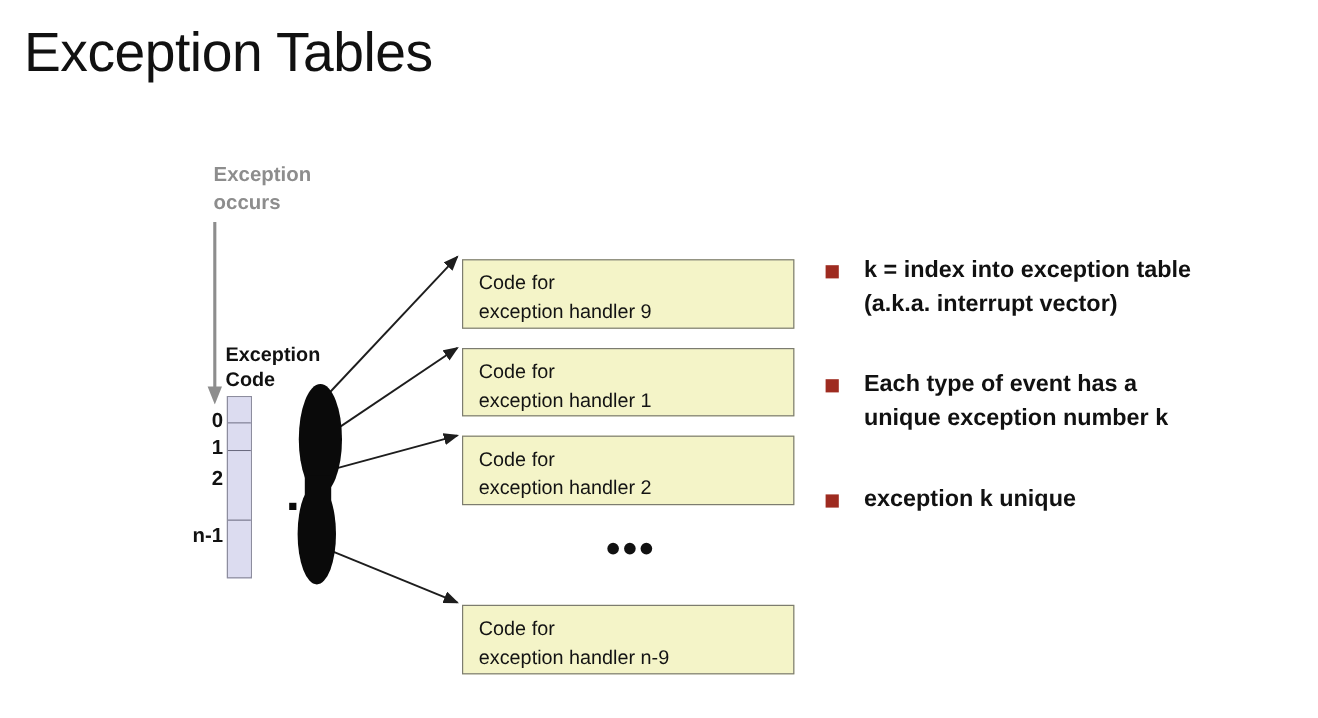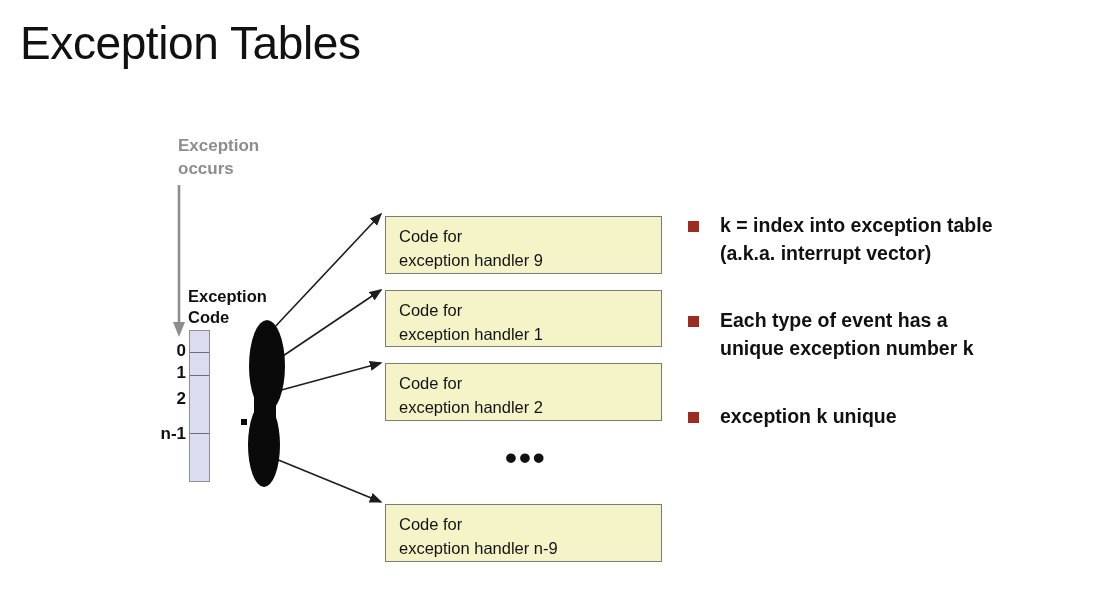--- a/index.html
+++ b/index.html
@@ -214,21 +214,21 @@
 
   <div id="exception-table-label">
     <span class="code-line">Exception</span>
     <span class="code-line">Code</span>
   </div>
 
   <div id="table-indices">
     <div class="table-index" style="top:12px;">0</div>
     <div class="table-index" style="top:34px;">1</div>
     <div class="table-index" style="top:60px;">2</div>
-    <div class="table-index" style="top:95px;">n-1</div>
+    <div class="table-index" style="top:108px;">n-1</div>
   </div>
 
   <div id="exception-table">
     <div class="table-cell" style="height:22px;"></div>
     <div class="table-cell" style="height:23px;"></div>
     <div class="table-cell" style="height:58px;"></div>
     <div class="table-cell" style="height:46px;"></div>
   </div>
 
   <svg id="arrow-layer" viewBox="0 0 1098 598" xmlns="http://www.w3.org/2000/svg">

